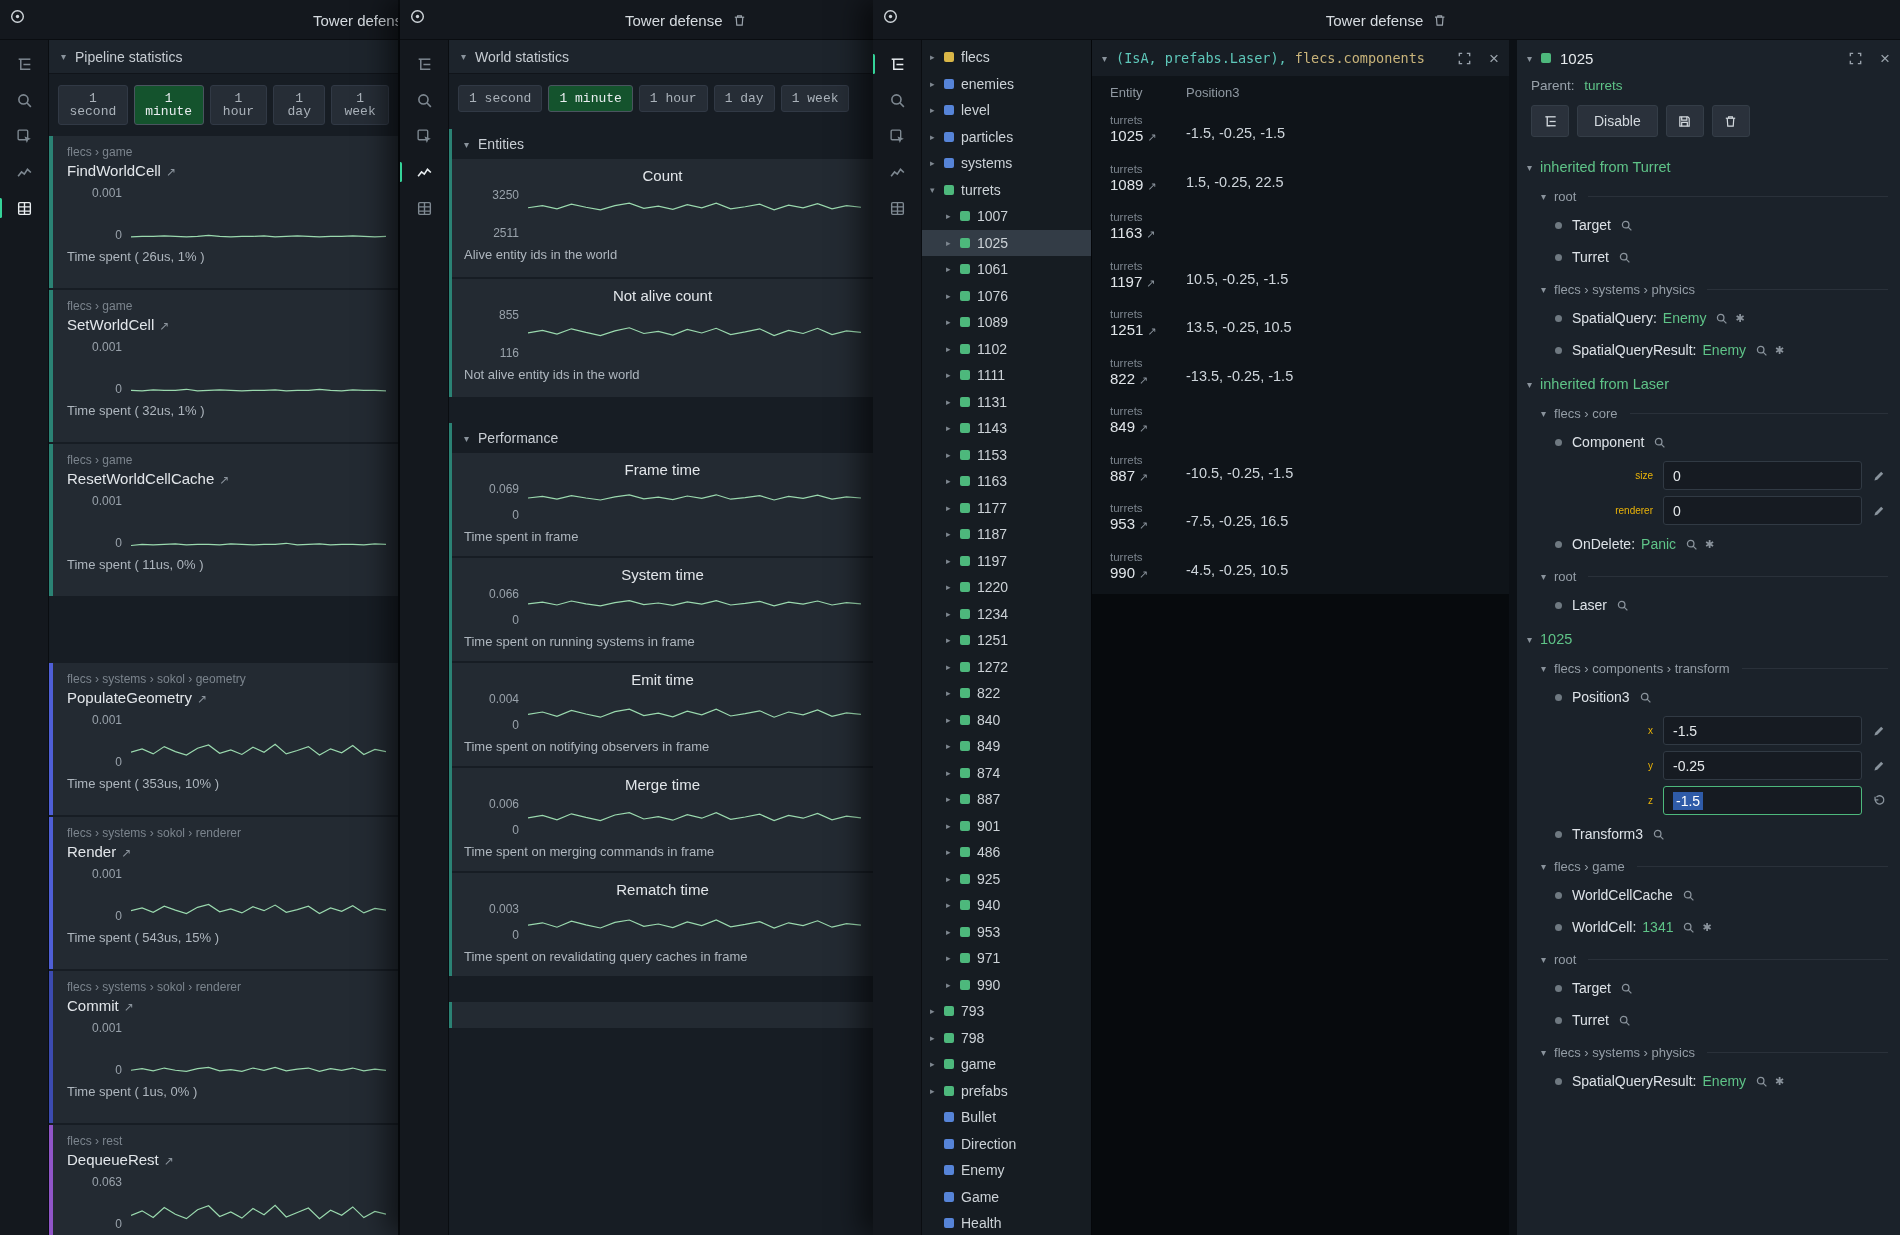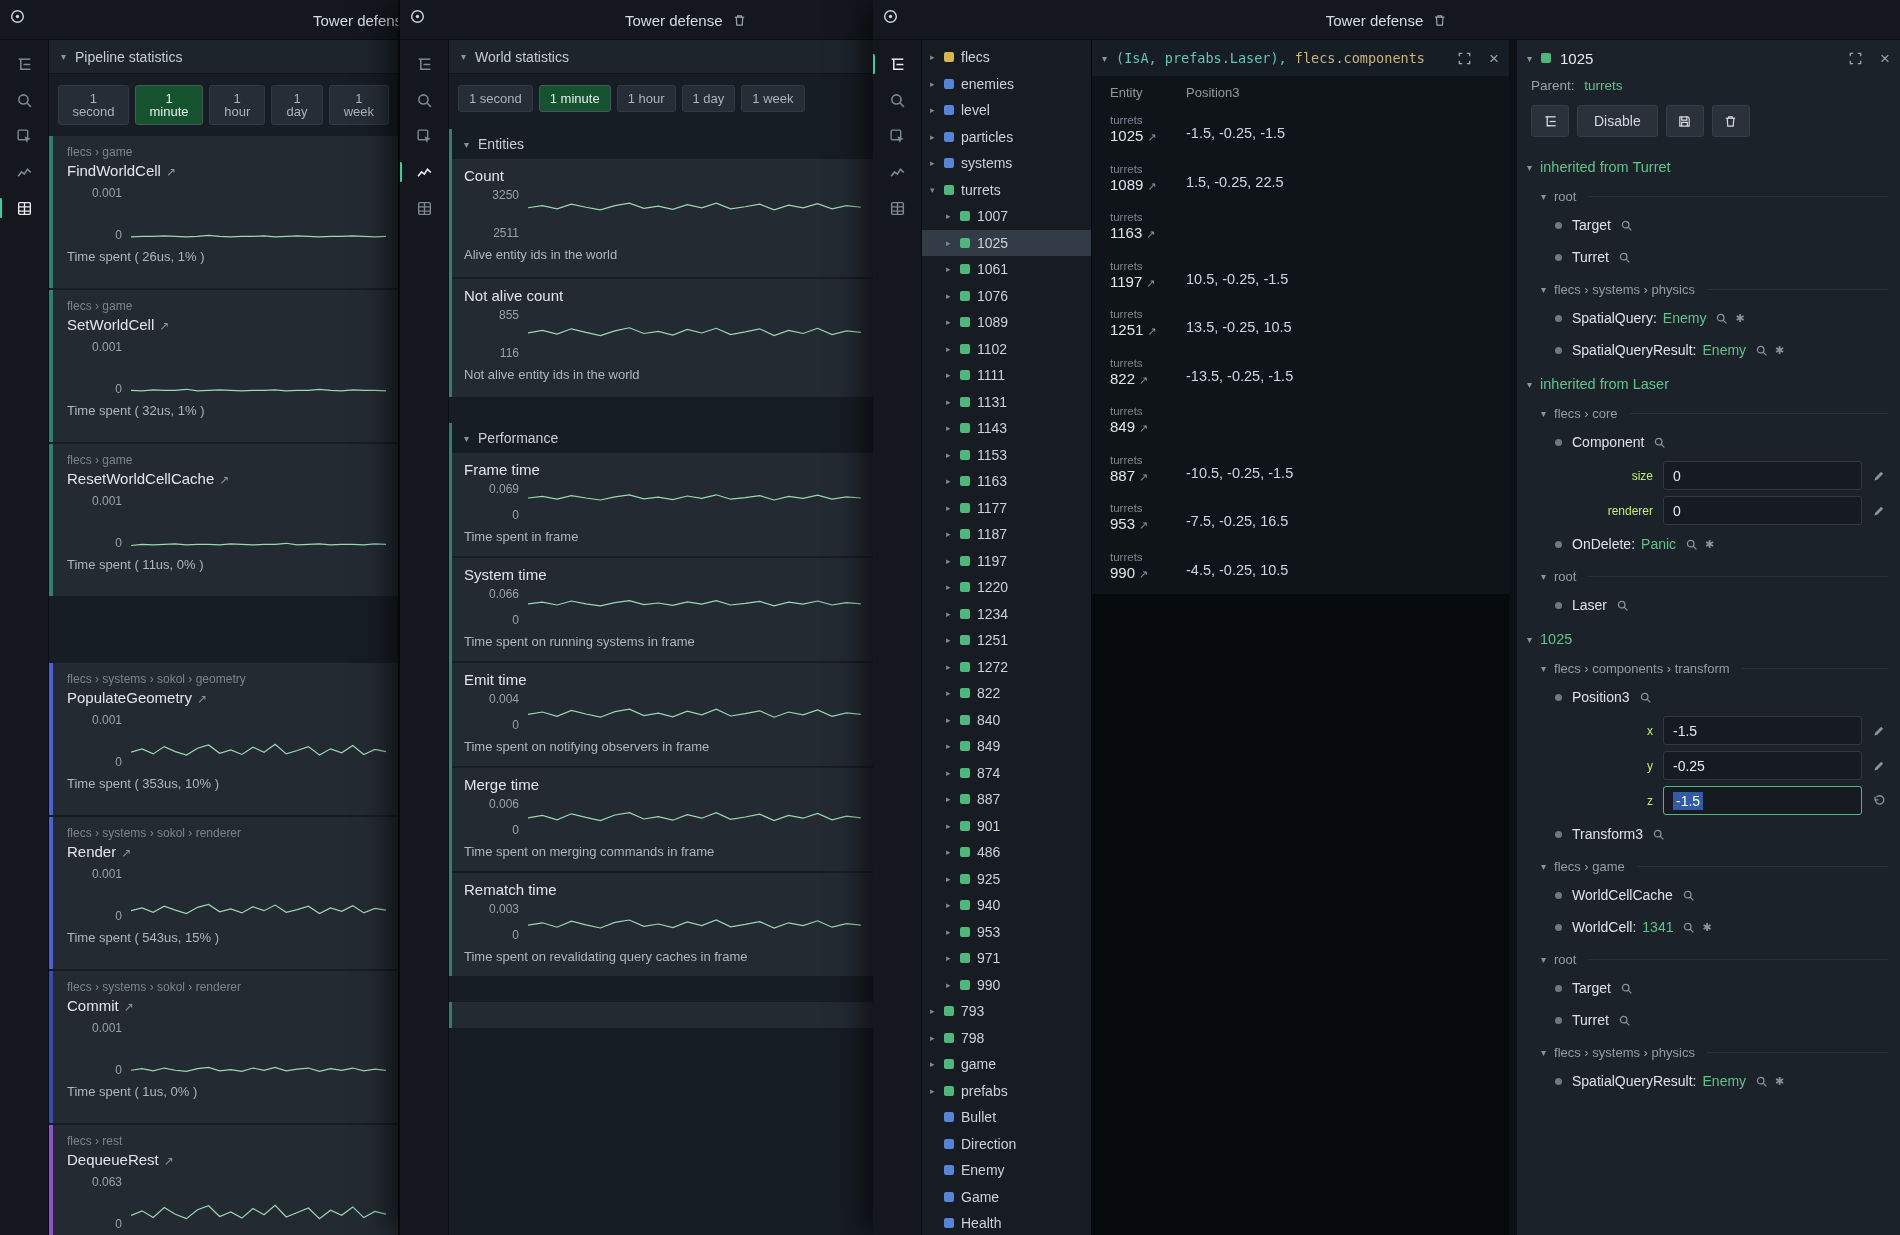--- a/index.html
+++ b/index.html
@@ -19,21 +19,21 @@
   .winbody{display:flex;height:1195px}
   .sidebar{width:49px;background:#14181e;border-right:1px solid #0a0d11;padding-top:10px;display:flex;flex-direction:column;align-items:center;gap:8px;flex-shrink:0}
   .sbicon{width:28px;height:28px;border-radius:4px;display:flex;align-items:center;justify-content:center;color:#7e8891;position:relative;flex-shrink:0}
   .sbicon svg{width:17px;height:17px}
   .sbicon.active{color:#e9edf0}
   .sbicon.active::before{content:"";position:absolute;left:-11px;top:4px;width:3px;height:20px;background:#35d399;border-radius:2px}
   .content{flex:1;background:#171d24;overflow:hidden;display:flex;flex-direction:column;min-width:0}
   .panel-header{height:34px;background:#1d242c;border-bottom:1px solid #10141a;display:flex;align-items:center;gap:9px;padding:0 12px;font-size:14px;color:#c6ccd2;flex-shrink:0}
   .chev{color:#8a939c;font-size:10px;flex-shrink:0}
   .timebar{display:flex;gap:6px;padding:11px 9px;flex-shrink:0}
-  .tbtn{background:#262d36;border:1px solid #313945;border-radius:3px;color:#aab2ba;font-size:13px;padding:6px 10px;line-height:1;font-family:Liberation Sans, sans-serif}
+  .tbtn{background:#262d36;border:1px solid #313945;border-radius:3px;color:#aab2ba;font-size:13px;padding:6px 10px;line-height:1;font-family:Liberation Mono, monospace}
   .tbtn.active{background:#14532d;color:#e9edf0;border-color:#4a545f}
   .cards{flex:1;display:flex;flex-direction:column;gap:2px;overflow:hidden}
   .pcard{position:relative;background:#232a32;flex:0 0 152px;padding:9px 12px 8px 18px;overflow:hidden}
   .pcard::before{content:"";position:absolute;left:0;top:0;bottom:0;width:4px;background:var(--strip,#2b8274)}
   .spacer{flex:0 0 63px}
   .bc{font-size:12px;color:#7b848d}
   .pname{font-size:15px;color:#e2e6ea;margin-top:3px}
   .arrow{color:#8a939c;font-size:12px;margin-left:5px}
   .chartrow{display:flex;margin-top:7px;height:56px}
   .ylab{width:64px;display:flex;flex-direction:column;justify-content:space-between;align-items:flex-end;padding-right:9px;font-size:12px;color:#99a2ab;flex-shrink:0}
@@ -41,21 +41,21 @@
   .pcap,.wcap{text-align:left;font-size:13px;color:#aeb6be;margin-top:7px;white-space:nowrap;overflow:hidden}
   
   .wsections{flex:1;display:flex;flex-direction:column;overflow:hidden;padding-top:6px}
   .wsec{border-left:3px solid #2b8274;margin:0 0 26px 0}
   .wsec-head{display:flex;align-items:center;gap:9px;padding:7px 12px;font-size:14px;color:#c9ced4}
   .wsec-cards{display:flex;flex-direction:column;gap:2px}
   .wcard{background:#232a32;padding:8px 12px;overflow:hidden;flex-shrink:0}
   .wcard.md{height:118px}
   .wcard.lg{height:153px}
   .wcard.sm{height:103px}
-  .wname{font-size:15px;color:#e2e6ea}
+  .wname{text-align:center;font-size:15px;color:#e2e6ea}
   .wcard .chartrow{margin-top:4px;height:52px}
   .wcard.lg .chartrow{height:88px}
   .wcard.sm .chartrow{height:40px}
   .card-sliver{height:26px;background:#232a32;border-left:3px solid #2b8274}
   
   .tree{width:169px;background:#161c22;padding-top:4px;flex-shrink:0;overflow:hidden}
   .trow{height:26.5px;display:flex;align-items:center;font-size:14px;color:#ccd2d7;padding-left:8px}
   .trow.d1{padding-left:24px}
   .trow.sel{background:#333c46}
   .tchev{width:14px;font-size:9px;color:#7e8790;flex-shrink:0}
@@ -95,21 +95,21 @@
   .igroup-head{display:flex;align-items:center;gap:8px;padding:9px 12px 5px 24px;font-size:13px;color:#949da6}
   .igroup-head .divline{flex:1;border-top:1px solid #2a313a;margin-left:4px}
   .irow{display:flex;align-items:center;padding:8px 10px 8px 38px;font-size:14px;color:#dde2e7}
   .bullet{width:7px;height:7px;background:#6f7981;border-radius:50%;margin-right:10px;flex-shrink:0}
   .cval{color:#5fc488;margin-left:6px}
   .ic{display:inline-flex;width:15px;height:15px;flex-shrink:0}
   .ic svg{width:100%;height:100%;display:block}
   .ic-mag{width:13px;height:13px;margin-left:9px;color:#8a939c}
   .star{margin-left:7px;color:#8a939c;font-size:11px}
   .ifield{display:flex;align-items:center;padding:3px 14px 3px 0}
-  .flabel{width:146px;text-align:right;padding-right:10px;font-size:12px;color:#bef264;flex-shrink:0}
+  .flabel{width:146px;text-align:right;padding-right:10px;font-size:10px;color:#eab308;flex-shrink:0}
   .fakeinput{width:200px;height:29px;background:#161b22;border:1px solid #313a44;border-radius:3px;display:flex;align-items:center;padding:0 9px;font-size:14px;color:#e4e8eb}
   .fakeinput.focused{border-color:#4db87c}
   .fakeinput .sel{background:#2f5ba8;color:#fff;padding:1px 3px}
   .edit{width:14px;height:14px;margin-left:10px;color:#8a949d}
 </style>
 </head>
 <body>
 
 <div class="window" id="w1">
   <div class="titlebar">

